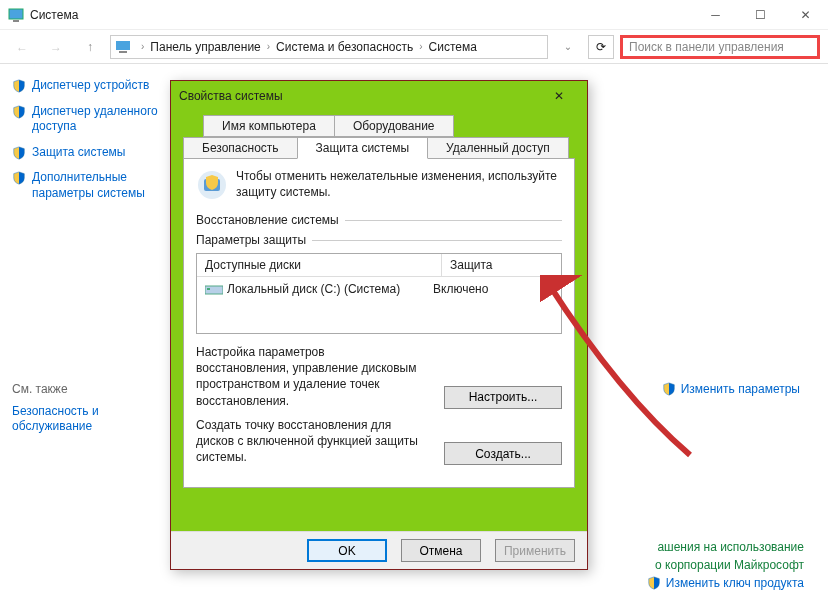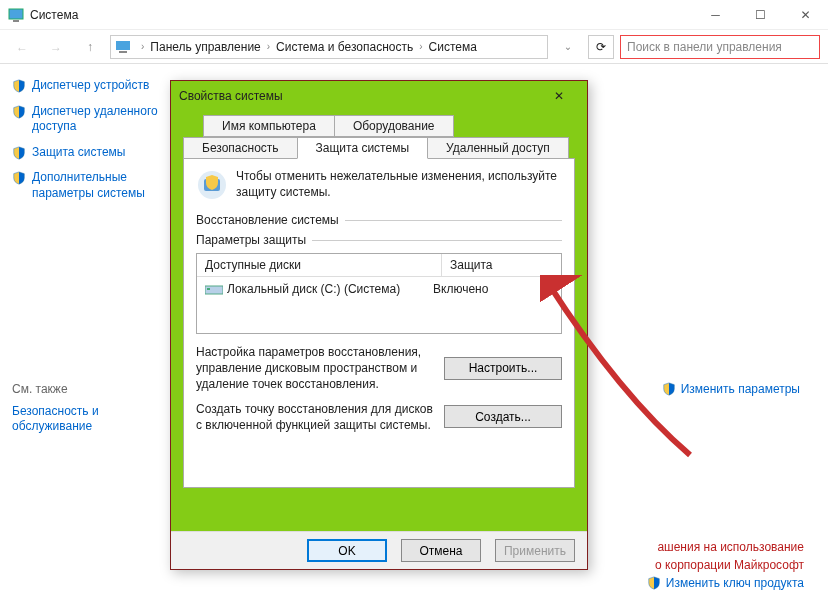--- a/index.html
+++ b/index.html
@@ -12,39 +12,39 @@
 .titlebar .ctrl { width: 45px; height: 30px; display: flex; align-items: center; justify-content: center; color: #555; }
 
 .navbar { height: 34px; display: flex; align-items: center; padding: 0 8px; border-bottom: 1px solid #e0e0e0; gap: 6px; }
 .nav-arrow { width: 28px; height: 28px; display: flex; align-items: center; justify-content: center; color: #888; }
 .nav-arrow.d { color: #ccc; }
 .addr { flex: 1; display: flex; align-items: center; border: 1px solid #ccc; height: 24px; padding: 0 4px; background: #fff; }
 .addr .sep { color: #888; margin: 0 6px; font-size: 10px; }
 .addr .crumb { color: #222; }
 .addr .pc-icon { width: 16px; height: 16px; margin-right: 4px; }
 .refresh-box { width: 26px; height: 24px; border: 1px solid #ccc; display: flex; align-items: center; justify-content: center; }
-.search-box { width: 200px; height: 24px; border: 1px solid #ef4444; display: flex; align-items: center; padding: 0 6px; color: #888; }
+.search-box { width: 200px; height: 24px; border: 3px solid #ef4444; display: flex; align-items: center; padding: 0 6px; color: #888; }
 
 .content { display: flex; height: calc(100% - 64px); }
 .sidebar { width: 170px; padding: 14px 12px; }
 .sidebar .home { color: #0066cc; margin-bottom: 12px; line-height: 1.3; }
 .sidebar .nav-link { display: flex; align-items: flex-start; gap: 6px; color: #0066cc; margin-bottom: 10px; line-height: 1.3; }
 .sidebar .shield { width: 14px; height: 14px; flex: none; margin-top: 1px; }
 .sidebar .see-also { color: #666; margin-top: 180px; margin-bottom: 8px; }
 .sidebar .bottom-link { color: #0066cc; line-height: 1.3; }
 
 .main { flex: 1; padding: 18px 24px; position: relative; }
 .main .cp-head { margin-bottom: 10px; }
 .main .windows-logo { font-size: 36px; font-weight: 300; color: #0078d7; margin: 6px 0 14px 0; letter-spacing: -1px; }
 .main .info-line { margin: 6px 0; display: flex; }
 .main .info-val { color: #333; }
 .main .action-link { color: #0066cc; display: flex; align-items: center; gap: 5px; justify-content: flex-end; margin-bottom: 6px; }
 .main .bottom-area { position: absolute; bottom: 0; left: 24px; right: 24px; font-size: 12px; }
 .main .footer-line { display: flex; justify-content: flex-end; align-items: center; gap: 6px; margin: 4px 0; }
-.main .footer-text { color: #b91c1c; }
+.main .footer-text { color: #15803d; }
 .main .footer-link { color: #0066cc; display: flex; align-items: center; gap: 5px; }
 
 
 .dialog { position: absolute; left: 170px; top: 80px; width: 418px; height: 490px; background: #84cc16; border: 1px solid #7f1d1d; box-shadow: 3px 3px 12px rgba(0,0,0,0.25); display: flex; flex-direction: column; }
 .dlg-title { height: 30px; display: flex; align-items: center; padding: 0 8px; font-size: 12px; }
 .dlg-close { margin-left: auto; width: 40px; height: 28px; display: flex; align-items: center; justify-content: center; }
 .dlg-body { flex: 1; padding: 4px 12px 8px 12px; overflow: hidden; }
 
 .tabs { position: relative; height: 44px; }
 .tab-row { display: flex; position: absolute; }
@@ -70,21 +70,21 @@
 .drives-header { display: flex; background: #fff; border-bottom: 1px solid #ddd; }
 .drives-header > div { padding: 4px 8px; font-size: 12px; }
 .dh-drive { flex: 1; }
 .dh-prot { width: 120px; border-left: 1px solid #ddd; }
 .drives-row { display: flex; padding: 5px 8px; font-size: 12px; align-items: center; }
 .drives-row .dr-icon { width: 18px; height: 14px; margin-right: 4px; }
 .dr-drive { flex: 1; display: flex; align-items: center; }
 .dr-prot { width: 120px; }
 .drives-spacer { height: 32px; }
 
-.config-row { display: flex; gap: 10px; align-items: center; margin: 8px 0; }
+.config-row { display: flex; gap: 26px; align-items: flex-end; margin: 8px 0; }
 .config-text { flex: 1; font-size: 12px; line-height: 1.35; }
 .std-btn { width: 118px; height: 23px; border: 1px solid #888; background: #e5e5e5; font-size: 12px; }
 
 .dlg-footer { height: 38px; border-top: 1px solid #ddd; background: #f0f0f0; display: flex; align-items: center; justify-content: flex-end; gap: 14px; padding: 0 12px; }
 .dlg-footer button { width: 80px; height: 23px; border: 1px solid #888; background: #e5e5e5; font-size: 12px; }
 .dlg-footer button.primary { border: 2px solid #0078d7; background: #e5f1fb; }
 .dlg-footer button.disabled { color: #999; }
 
 
 .arrow-svg { position: absolute; left: 540px; top: 275px; pointer-events: none; }

